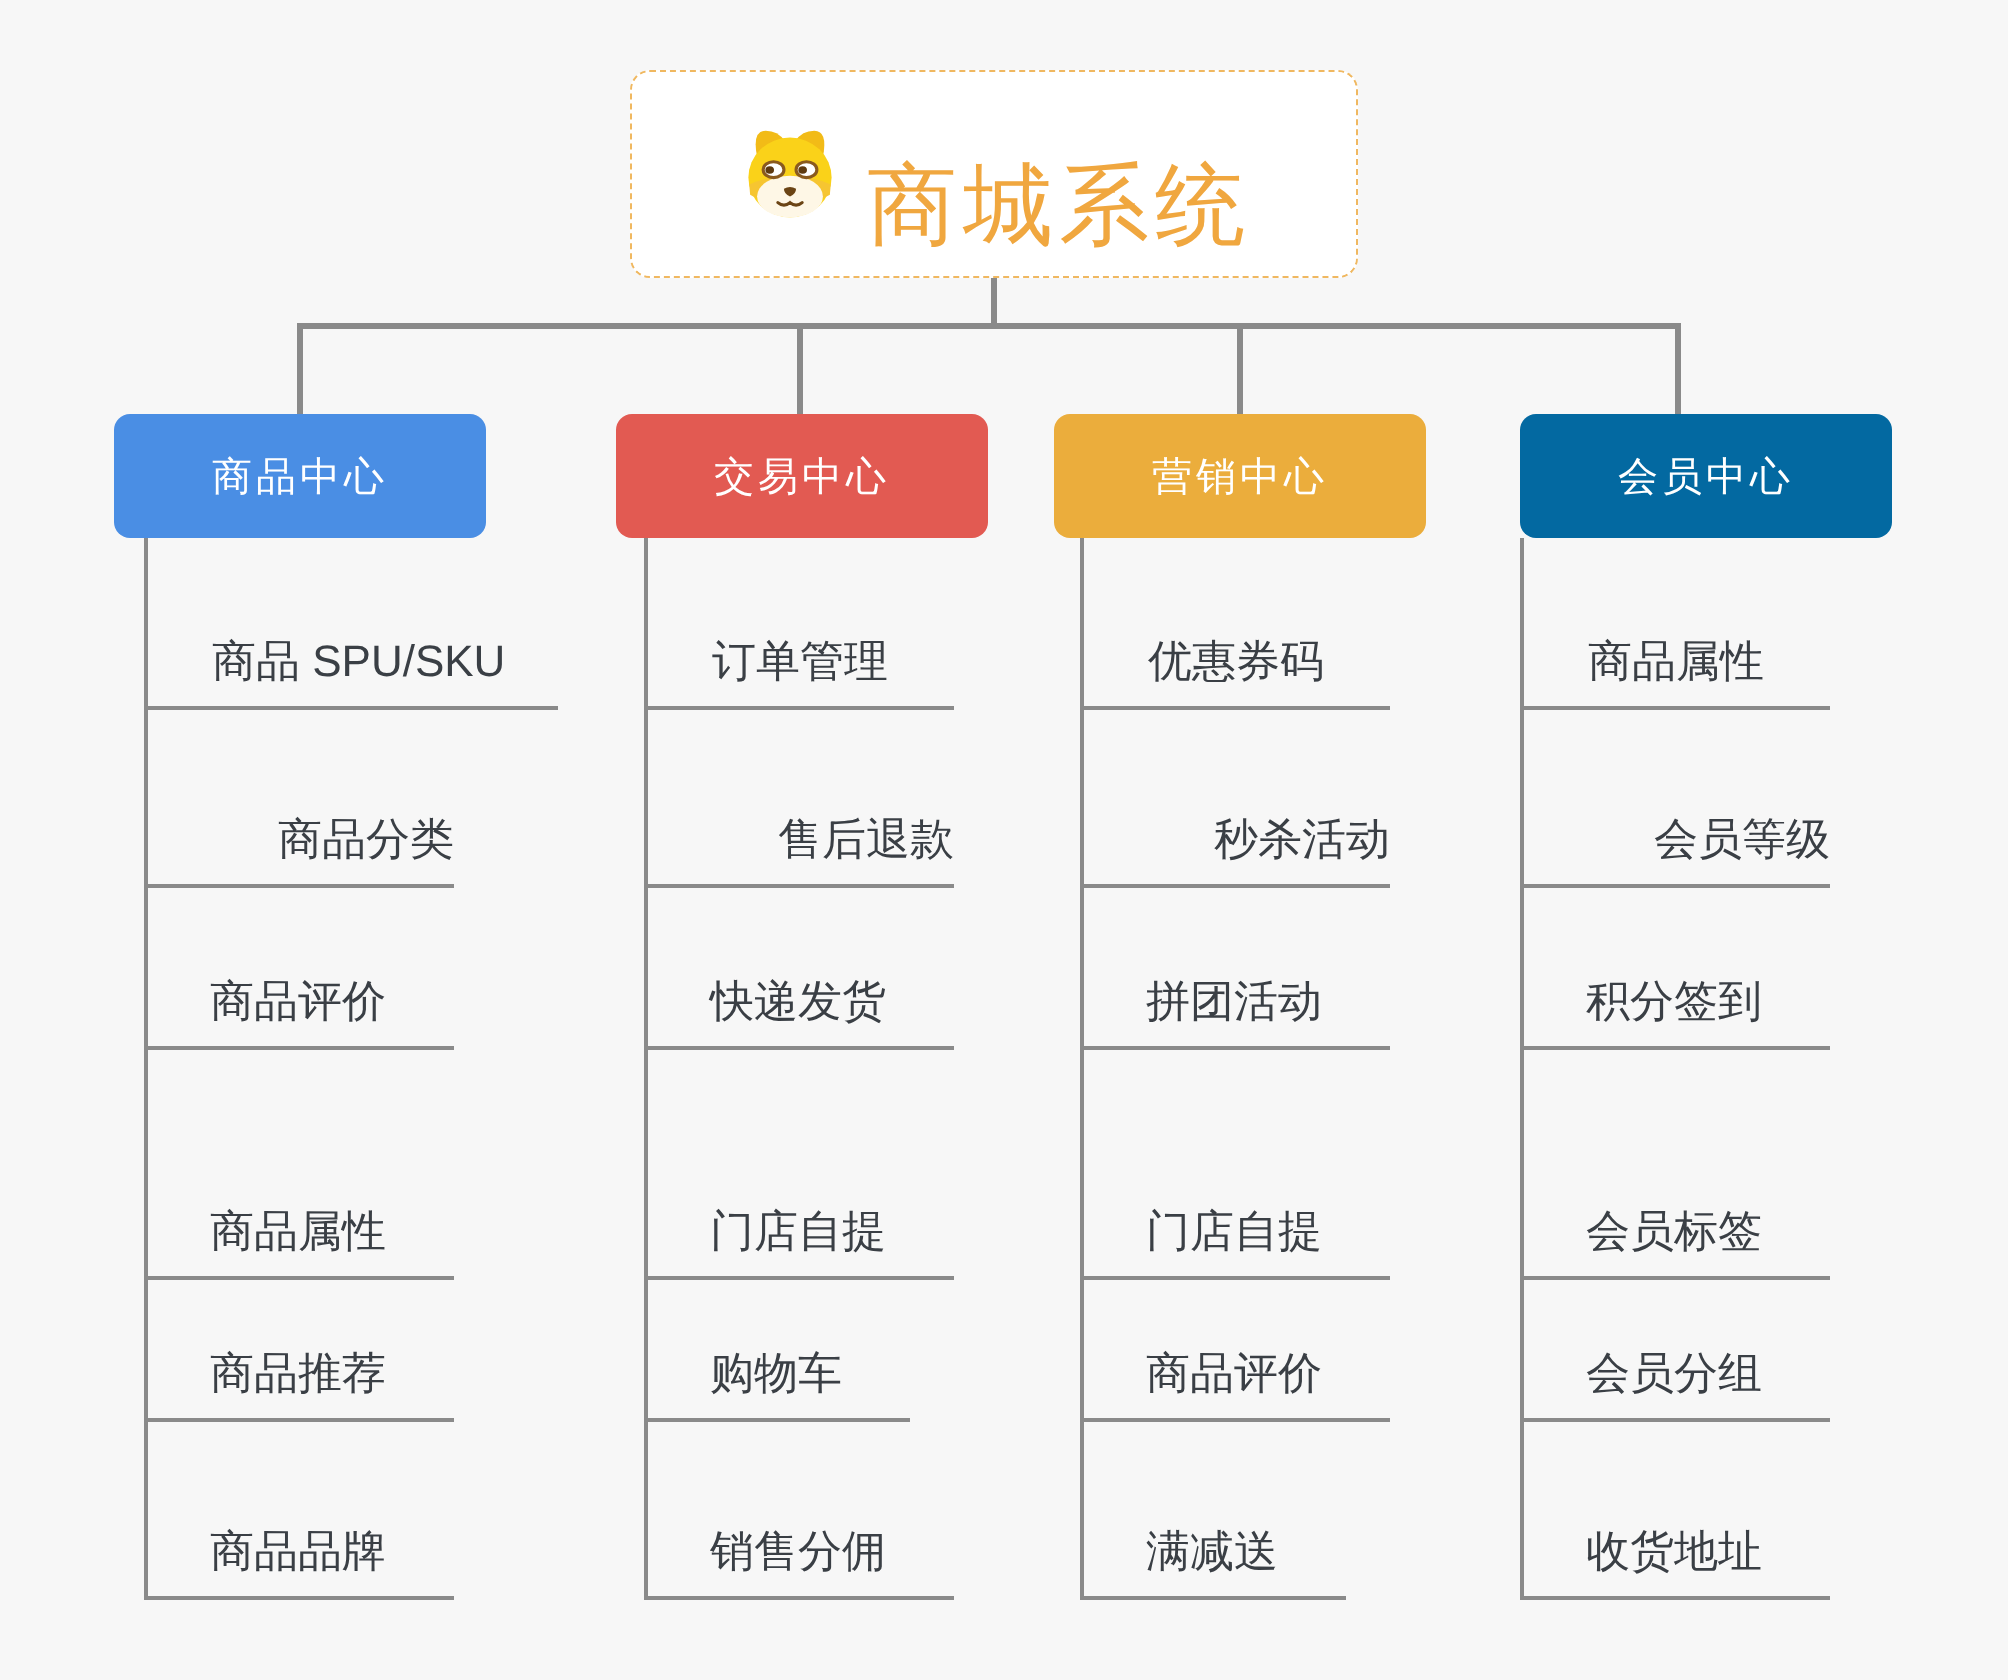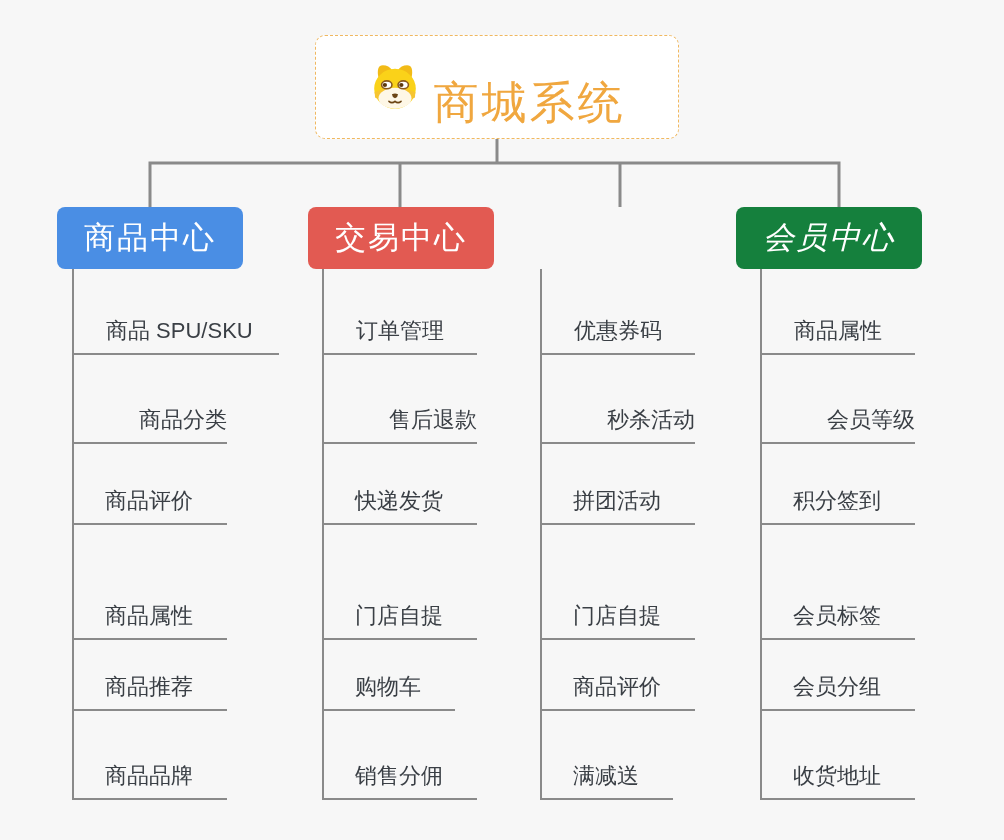--- a/index.html
+++ b/index.html
@@ -46,28 +46,28 @@
   
   .branch-node {
     position: absolute;
     top: 207px;
     width: 186px; height: 62px;
     border-radius: 8px;
     display: flex;
     align-items: center;
     justify-content: center;
     color: #ffffff;
-    font-size: 31px;
+    font-size: 20px;
     letter-spacing: 2px;
     white-space: nowrap;
   }
   .branch-1 { left: 57px;  background: #4a8ee4; }
   .branch-2 { left: 308px; background: #e25a52; }
   .branch-3 { left: 527px; background: #ebad3c; }
-  .branch-4 { left: 736px; background: #15803d; font-style: italic; }
+  .branch-4 { left: 760px; background: #0369a1; }
   
   .leaf-column {
     position: absolute;
     top: 269px;
     height: 531px;
     border-left: 2px solid #8a8a8a;
   }
   .col-1 { left: 72px; }
   .col-2 { left: 322px; }
   .col-3 { left: 540px; }
@@ -124,20 +124,23 @@
     </svg>
     <span class="root-title">商城系统</span>
   </div>
 
   <div class="branch-node branch-1">
     <span>商品中心</span>
   </div>
   <div class="branch-node branch-2">
     <span>交易中心</span>
   </div>
+  <div class="branch-node branch-3">
+    <span>营销中心</span>
+  </div>
   <div class="branch-node branch-4">
     <span>会员中心</span>
   </div>
 
   <div class="leaf-column col-1">
     <div class="leaf-node r1 w-wide">
         <span>商品 SPU/SKU</span>
       </div>
     <div class="leaf-node r2 w-std">
         <span>商品分类</span>

